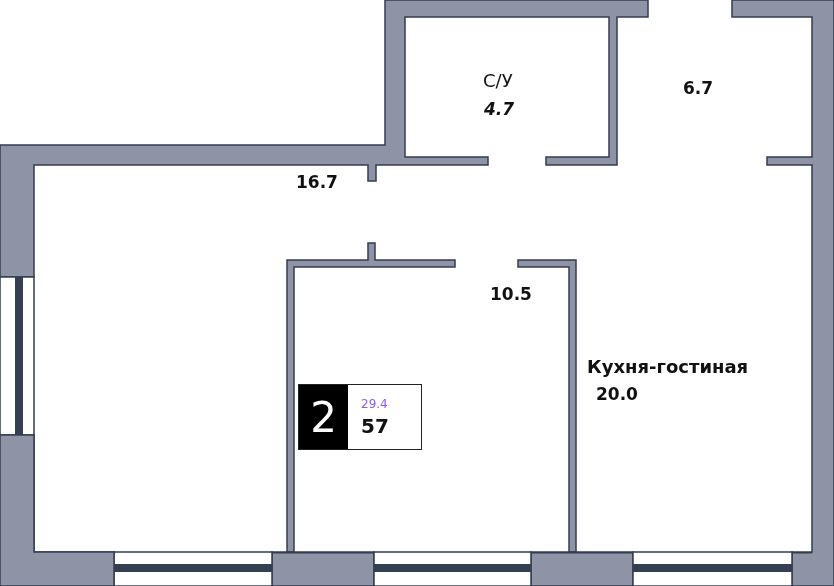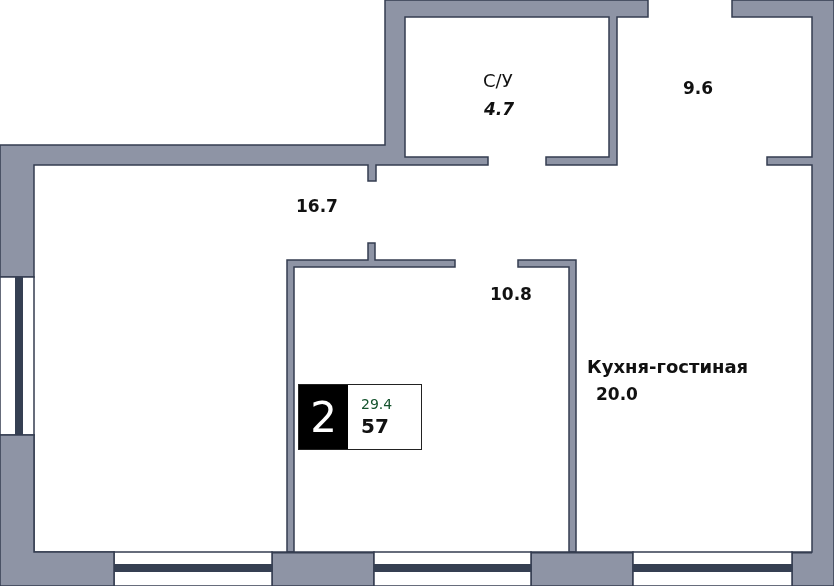--- a/index.html
+++ b/index.html
@@ -6,21 +6,21 @@
   body { width:834px; height:586px; position:relative; overflow:hidden; font-family:"DejaVu Sans", sans-serif; }
   svg.plan { position:absolute; left:0; top:0; }
   .wall { fill:#8e94a5; stroke:#343d50; stroke-width:1.5; }
   .glass { fill:#353f52; }
   .label { position:absolute; color:#111; white-space:nowrap; font-family:"DejaVu Sans", sans-serif; }
   .room-name { font-size:18px; font-weight:400; }
   .room-area { font-size:17px; font-weight:700; }
   .badge { position:absolute; left:298px; top:384px; width:122px; height:64px; border:1px solid #222; background:#fff; display:flex; }
   .badge-num { width:49px; height:64px; background:#000; color:#fff; font-size:42px; display:flex; align-items:center; justify-content:center; font-family:"DejaVu Sans", sans-serif; }
   .badge-vals { padding-left:13px; padding-top:8px; display:flex; flex-direction:column; }
-  .badge-living { font-size:14px; color:#14532d; line-height:22px; }
+  .badge-living { font-size:12px; color:#8b5cf6; line-height:22px; }
   .badge-total { font-size:20px; color:#111; font-weight:700; line-height:22px; }
 </style>
 </head>
 <body>
 
 <svg class="plan" width="834" height="586" viewBox="0 0 834 586" xmlns="http://www.w3.org/2000/svg">
 
   <path class="wall" d="M0,145 L385,145 L385,0 L648,0 L648,17 L617,17 L617,165 L546,165 L546,157 L609,157 L609,17 L405,17 L405,157 L488,157 L488,165 L376,165 L376,181 L368,181 L368,165 L34,165 L34,277 L0,277 Z"></path>
 
   <path class="wall" d="M0,435 L34,435 L34,552 L114,552 L114,586 L0,586 Z"></path>
@@ -44,25 +44,25 @@
   <rect class="glass" x="374" y="564" width="157" height="8"></rect>
   <rect x="633" y="552" width="159" height="34" fill="#fff" stroke="#343d50" stroke-width="1.5"></rect>
   <rect class="glass" x="633" y="564" width="159" height="8"></rect>
 
   <path class="wall" d="M0,435 L34,435 L34,552 L114,552 L114,586 L0,586 Z"></path>
 </svg>
 
 <div class="label room-name" style="left:483px; top:70px;text-align:center;">С/У</div>
 <div class="label room-area" style="left:484px; top:99px;font-style:italic;">4.7</div>
 
-<div class="label room-area" style="left:683px; top:78px;">9.6</div>
+<div class="label room-area" style="left:683px; top:78px;">6.7</div>
 
-<div class="label room-area" style="left:296px; top:172px;margin-top:24px;">16.7</div>
+<div class="label room-area" style="left:296px; top:172px;">16.7</div>
 
-<div class="label room-area" style="left:490px; top:284px;">10.8</div>
+<div class="label room-area" style="left:490px; top:284px;">10.5</div>
 
 <div class="label room-name" style="left:587px; top:356px;font-weight:bold;">Кухня-гостиная</div>
 <div class="label room-area" style="left:596px; top:384px;">20.0</div>
 
 <div class="badge">
   <div class="badge-num">2</div>
   <div class="badge-vals">
     <span class="badge-living">29.4</span>
     <span class="badge-total">57</span>
   </div>

